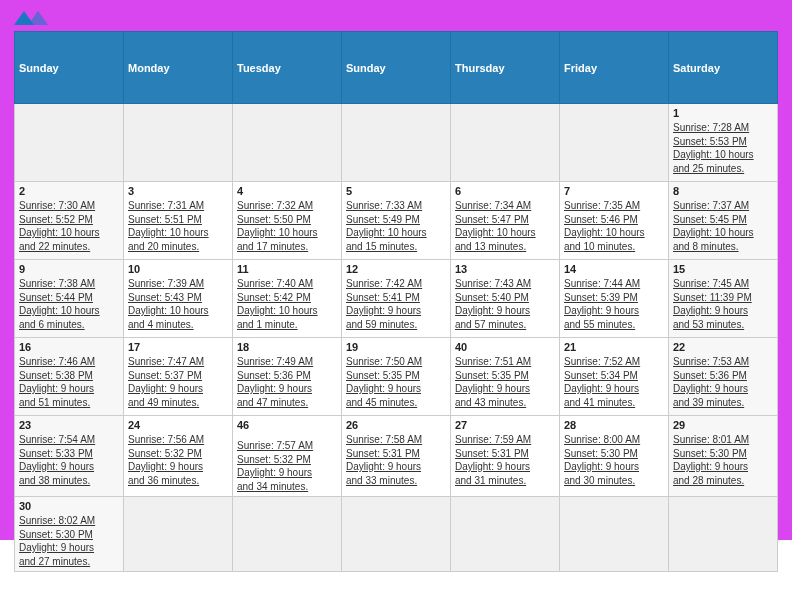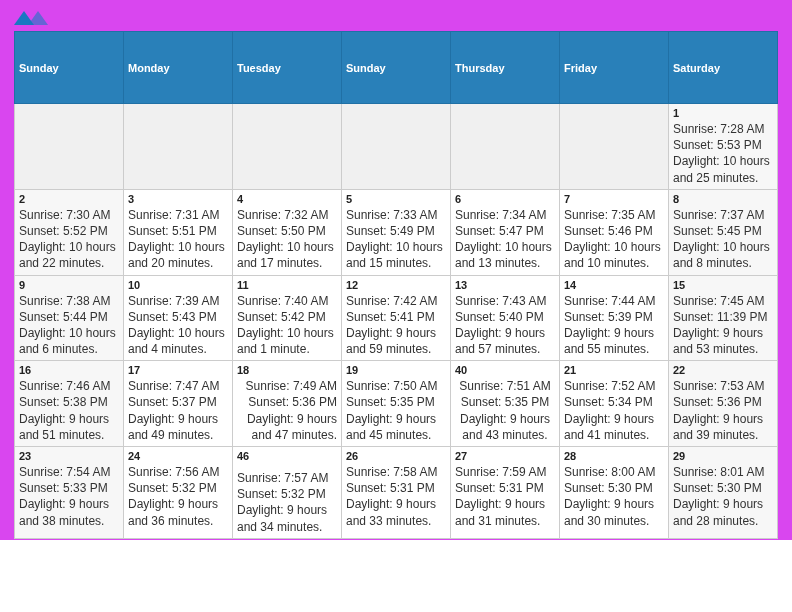--- a/index.html
+++ b/index.html
@@ -84,22 +84,23 @@
     }
     .day-number {
       font-weight: bold;
       font-size: 11px;
       color: #222;
       display: block;
       margin-bottom: 2px;
     }
     .day-info {
       color: #333;
-      font-size: 12px;
+      font-size: 10px;
       line-height: 1.35;
+      text-decoration: underline;
     }
     tr { height: 78px; }
     tr:last-child { height: 72px; }
   </style>
 </head>
 <body>
 
 <div class="page">
   <div class="header">
     <div class="logo">
@@ -257,35 +258,35 @@
           </td>
           <td>
             <span class="day-number">17</span>
             <div class="day-info" style="white-space: pre-wrap;">Sunrise: 7:47 AM
 Sunset: 5:37 PM
 Daylight: 9 hours
 and 49 minutes.</div>
           </td>
           <td>
             <span class="day-number">18</span>
-            <div class="day-info" style="white-space: pre-wrap; text-align: right;">Sunrise: 7:49 AM
+            <div class="day-info" style="white-space: pre-wrap;">Sunrise: 7:49 AM
 Sunset: 5:36 PM
 Daylight: 9 hours
 and 47 minutes.</div>
           </td>
           <td>
             <span class="day-number">19</span>
             <div class="day-info" style="white-space: pre-wrap;">Sunrise: 7:50 AM
 Sunset: 5:35 PM
 Daylight: 9 hours
 and 45 minutes.</div>
           </td>
           <td>
             <span class="day-number">40</span>
-            <div class="day-info" style="white-space: pre-wrap; text-align: center;">Sunrise: 7:51 AM
+            <div class="day-info" style="white-space: pre-wrap;">Sunrise: 7:51 AM
 Sunset: 5:35 PM
 Daylight: 9 hours
 and 43 minutes.</div>
           </td>
           <td>
             <span class="day-number">21</span>
             <div class="day-info" style="white-space: pre-wrap;">Sunrise: 7:52 AM
 Sunset: 5:34 PM
 Daylight: 9 hours
 and 41 minutes.</div>
@@ -341,16 +342,31 @@
 Daylight: 9 hours
 and 30 minutes.</div>
           </td>
           <td class="sat-sun">
             <span class="day-number">29</span>
             <div class="day-info" style="white-space: pre-wrap;">Sunrise: 8:01 AM
 Sunset: 5:30 PM
 Daylight: 9 hours
 and 28 minutes.</div>
           </td>
+        </tr>
+        <tr>
+          <td class="sat-sun">
+            <span class="day-number">30</span>
+            <div class="day-info" style="white-space: pre-wrap;">Sunrise: 8:02 AM
+Sunset: 5:30 PM
+Daylight: 9 hours
+and 27 minutes.</div>
+          </td>
+          <td class="empty"></td>
+          <td class="empty"></td>
+          <td class="empty"></td>
+          <td class="empty"></td>
+          <td class="empty"></td>
+          <td class="empty"></td>
         </tr>
       </tbody>
   </table>
 </div>
 
 </body></html>

